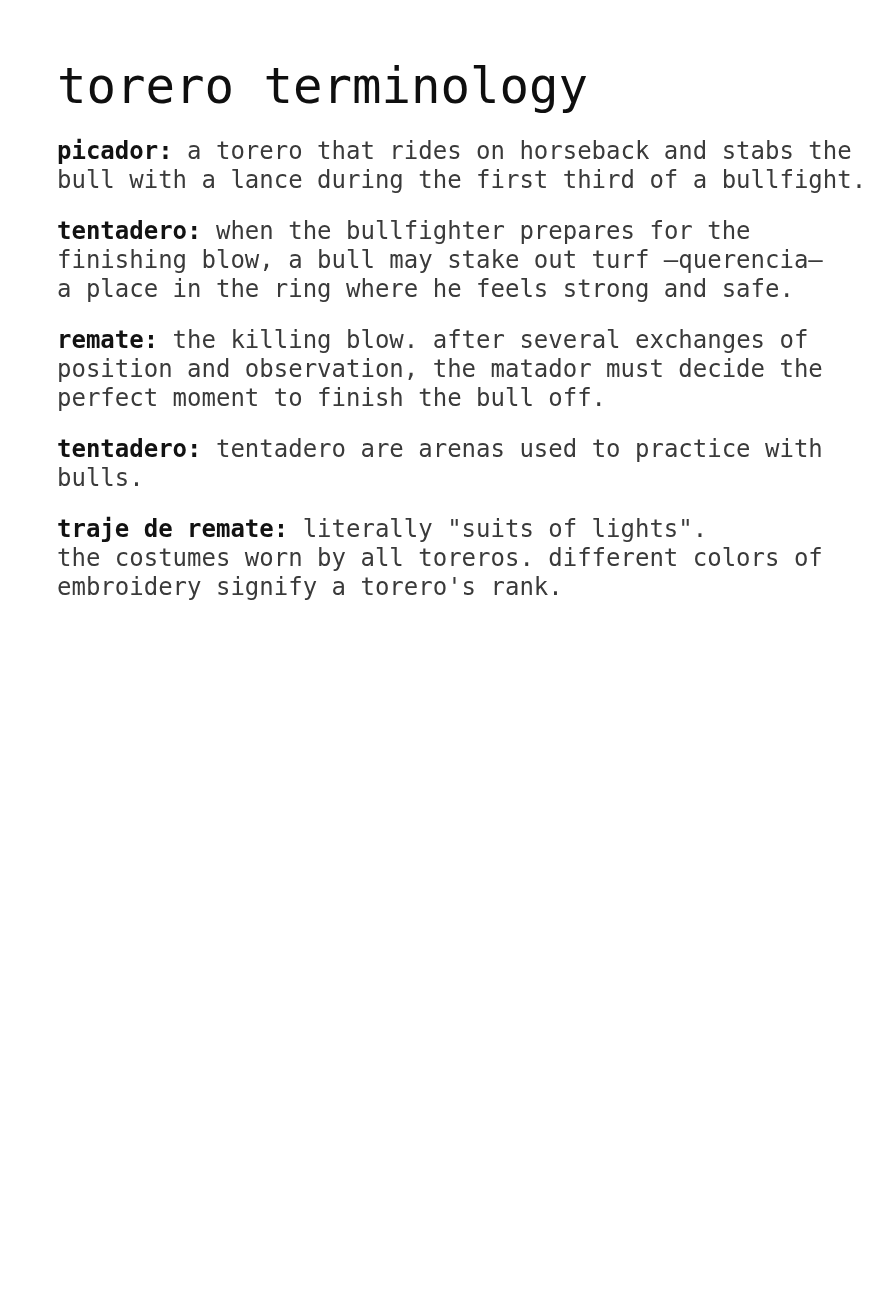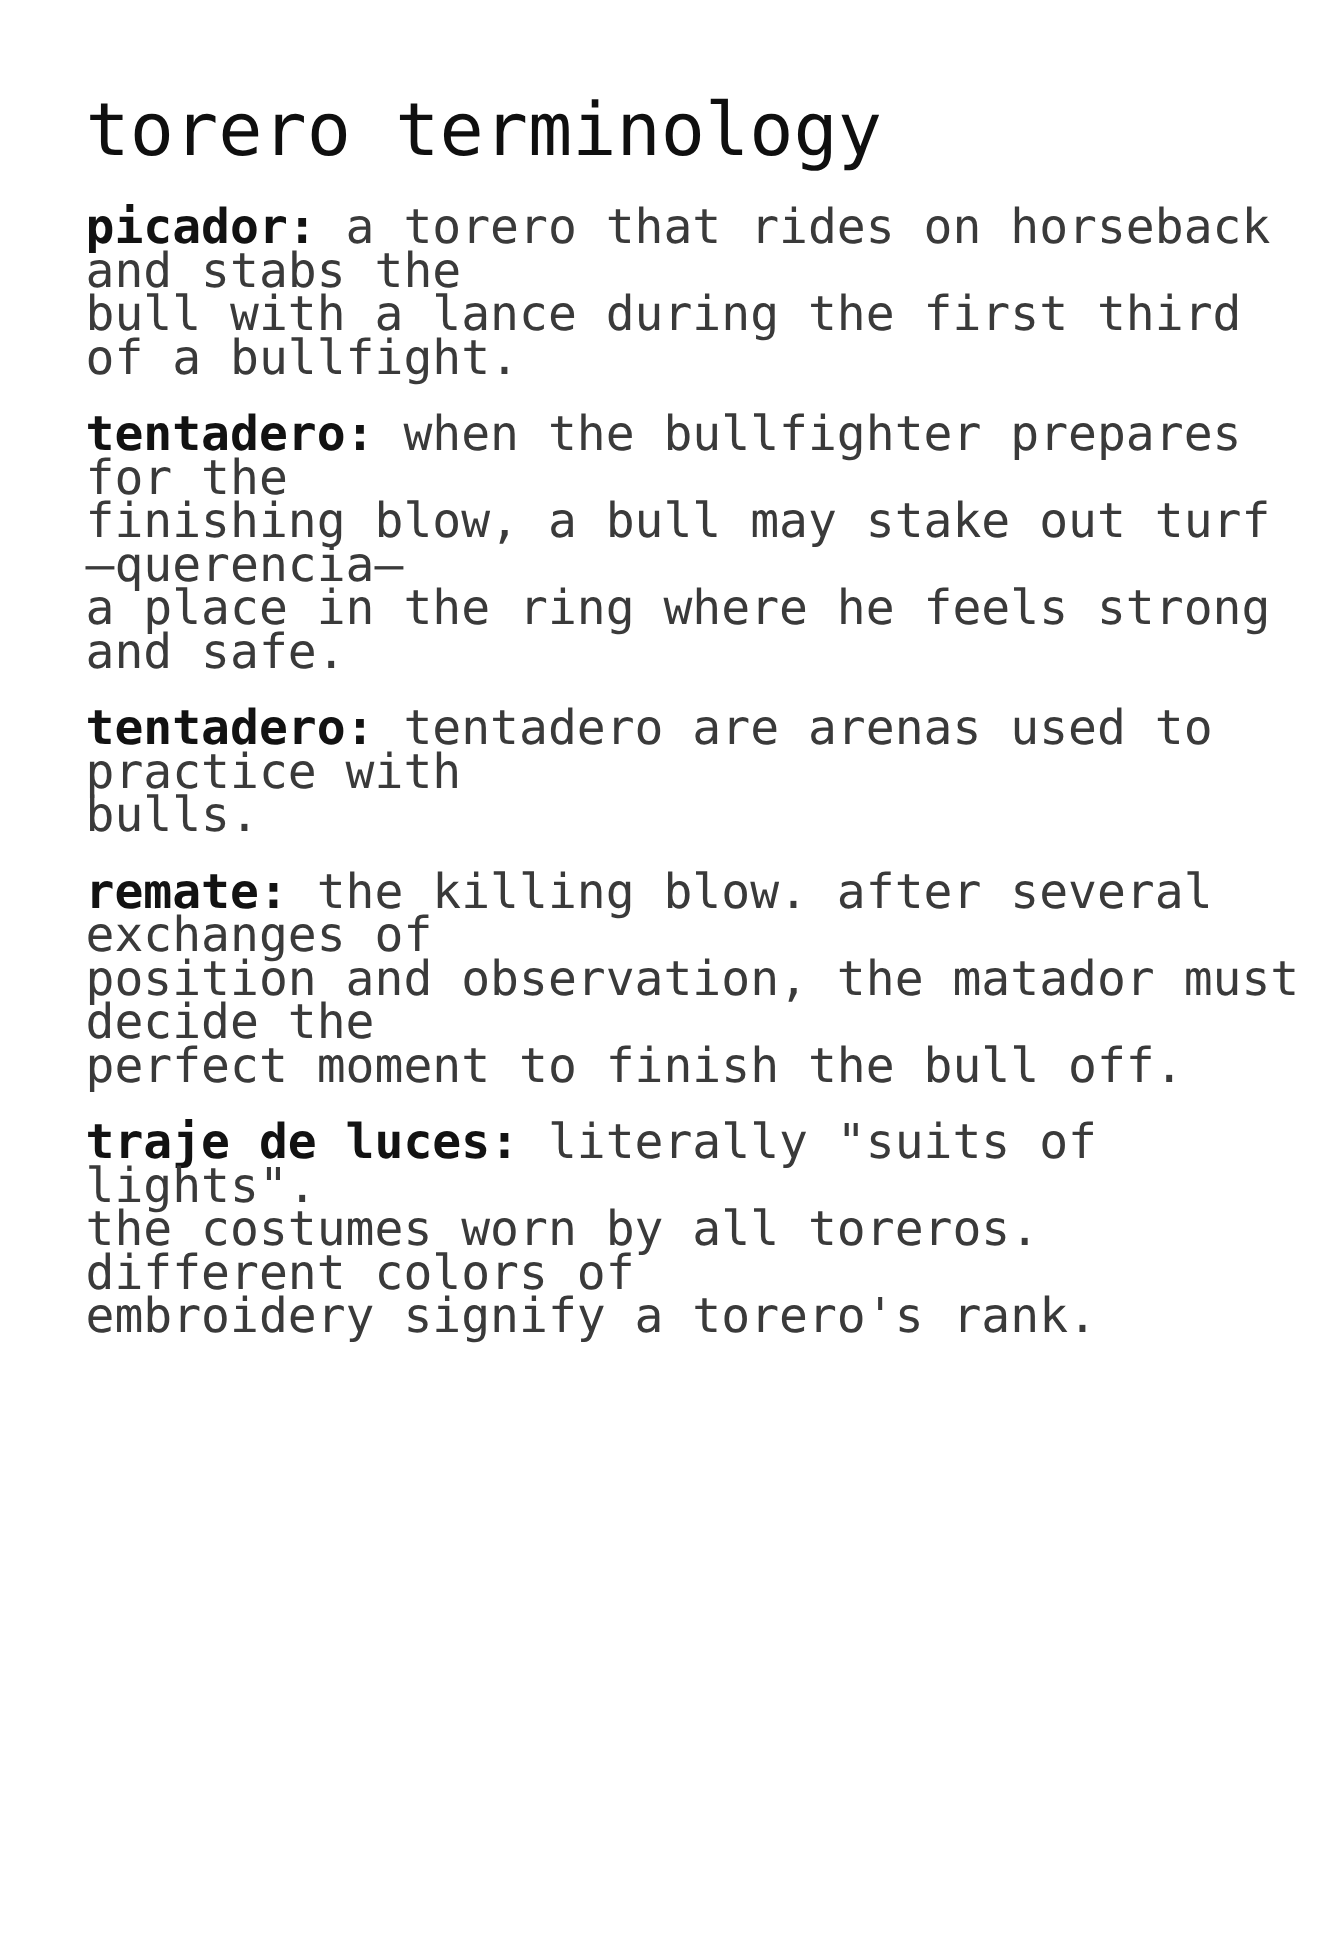--- a/index.html
+++ b/index.html
@@ -34,21 +34,21 @@
     font-weight: normal;
     letter-spacing: 0;
     color: var(--title-color);
   }
   .entries {
     margin-top: 20px;
     width: 820px;
   }
   .entry {
     margin: 1px 0 22px 0;
-    font-size: 32px;
+    font-size: 24px;
     line-height: 29px;
     color: var(--def-color);
   }
   .entry .term {
     font-weight: bold;
     color: var(--term-color);
   }
   .entry .def {
     font-weight: normal;
   }
@@ -56,20 +56,20 @@
 </head>
 <body>
 
 <div class="page">
   <h1 class="title">torero terminology</h1>
   <div class="entries">
   <p class="entry"><span class="term">picador:</span><span class="def"> a torero that rides on horseback and stabs the<br>bull with a lance during the first third of a bullfight.</span></p>
 
   <p class="entry"><span class="term">tentadero:</span><span class="def"> when the bullfighter prepares for the<br>finishing blow, a bull may stake out turf —querencia—<br>a place in the ring where he feels strong and safe.</span></p>
 
+  <p class="entry"><span class="term">remate:</span><span class="def"> the killing blow. after several exchanges of<br>position and observation, the matador must decide the<br>perfect moment to finish the bull off.</span></p>
+
   <p class="entry"><span class="term">tentadero:</span><span class="def"> tentadero are arenas used to practice with<br>bulls.</span></p>
 
-  <p class="entry"><span class="term">remate:</span><span class="def"> the killing blow. after several exchanges of<br>position and observation, the matador must decide the<br>perfect moment to finish the bull off.</span></p>
 
-
-  <p class="entry"><span class="term">traje de luces:</span><span class="def"> literally "suits of lights".<br>the costumes worn by all toreros. different colors of<br>embroidery signify a torero's rank.</span></p>
+  <p class="entry"><span class="term">traje de remate:</span><span class="def"> literally "suits of lights".<br>the costumes worn by all toreros. different colors of<br>embroidery signify a torero's rank.</span></p>
 </div>
 </div>
 
 </body></html>

